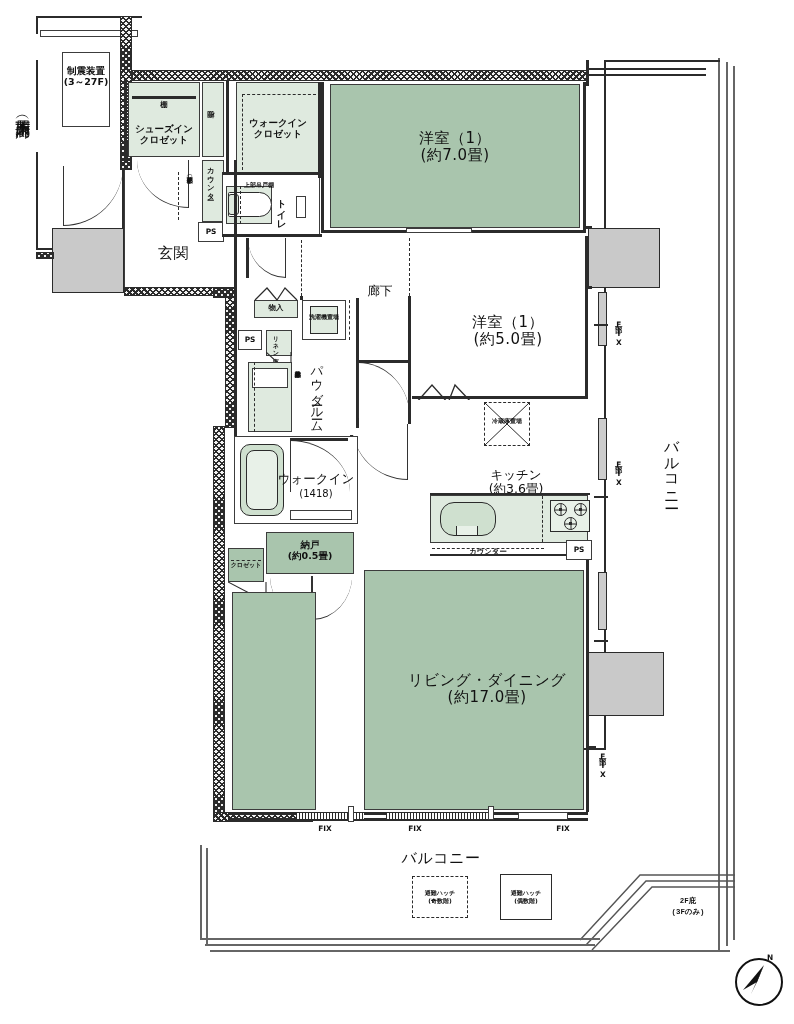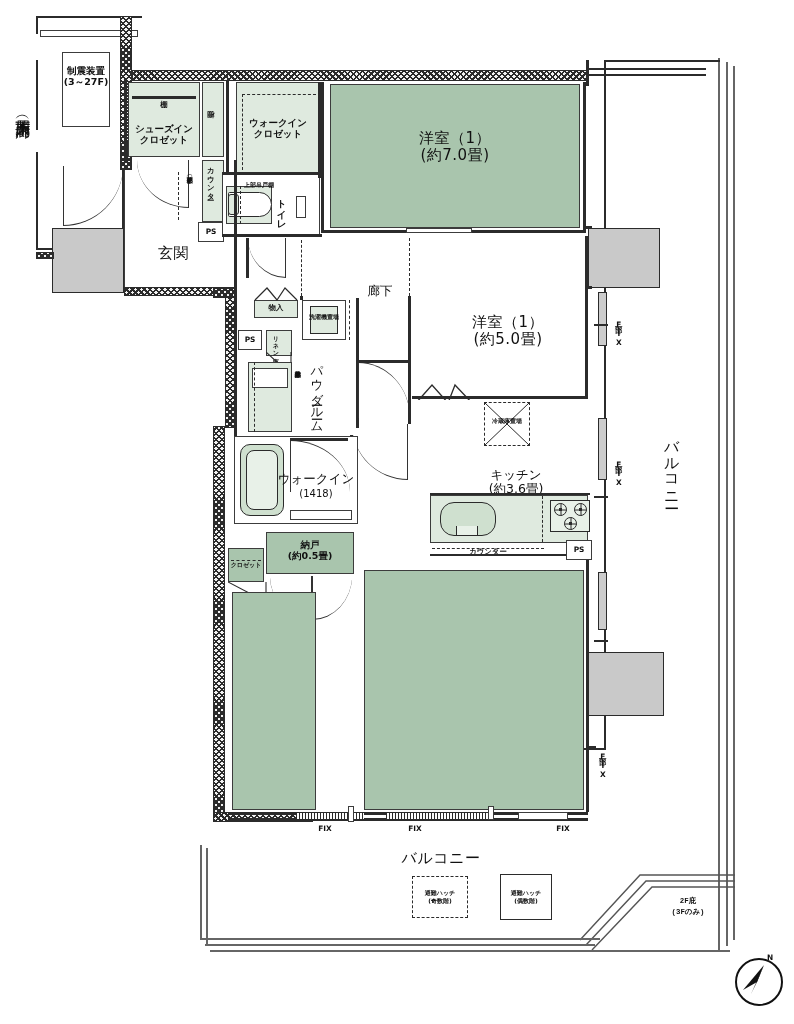--- a/index.html
+++ b/index.html
@@ -268,20 +268,23 @@
     <svg width="40" height="22">
         <line x1="0" y1="0" x2="38" y2="20" stroke="#2b2b2b" stroke-width="1.1"></line>
         <line x1="38" y1="20" x2="38" y2="0" stroke="#2b2b2b" stroke-width="1.1"></line>
       </svg>
   </div>
   <div class="abs arc-tr" style="left:270px;top:576px;width:42px;height:44px;"></div>
   <div class="abs arc" style="left:312px;top:576px;width:40px;height:44px;"></div>
 
   <div class="abs room" style="left:232px;top:592px;width:84px;height:218px;"></div>
   <div class="abs room" style="left:364px;top:570px;width:220px;height:240px;"></div>
+  <div class="lbl big" style="left:408px;top:672px;">
+    <span>リビング・ダイニング</span><br><span style="display:block;text-align:center">(約17.0畳)</span>
+  </div>
 
   <div class="abs col" style="left:588px;top:228px;width:72px;height:60px;"></div>
   <div class="abs col" style="left:588px;top:652px;width:76px;height:64px;"></div>
 
   <div class="abs hatch" style="left:213px;top:426px;width:12px;height:394px;"></div>
   <div class="abs hatch" style="left:225px;top:296px;width:10px;height:132px;"></div>
   <div class="abs hatch" style="left:213px;top:288px;width:24px;height:10px;"></div>
   <div class="abs hatch" style="left:213px;top:812px;width:100px;height:10px;"></div>
 
   <div class="abs line" style="left:228px;top:812px;width:360px;height:2.5px;"></div>

